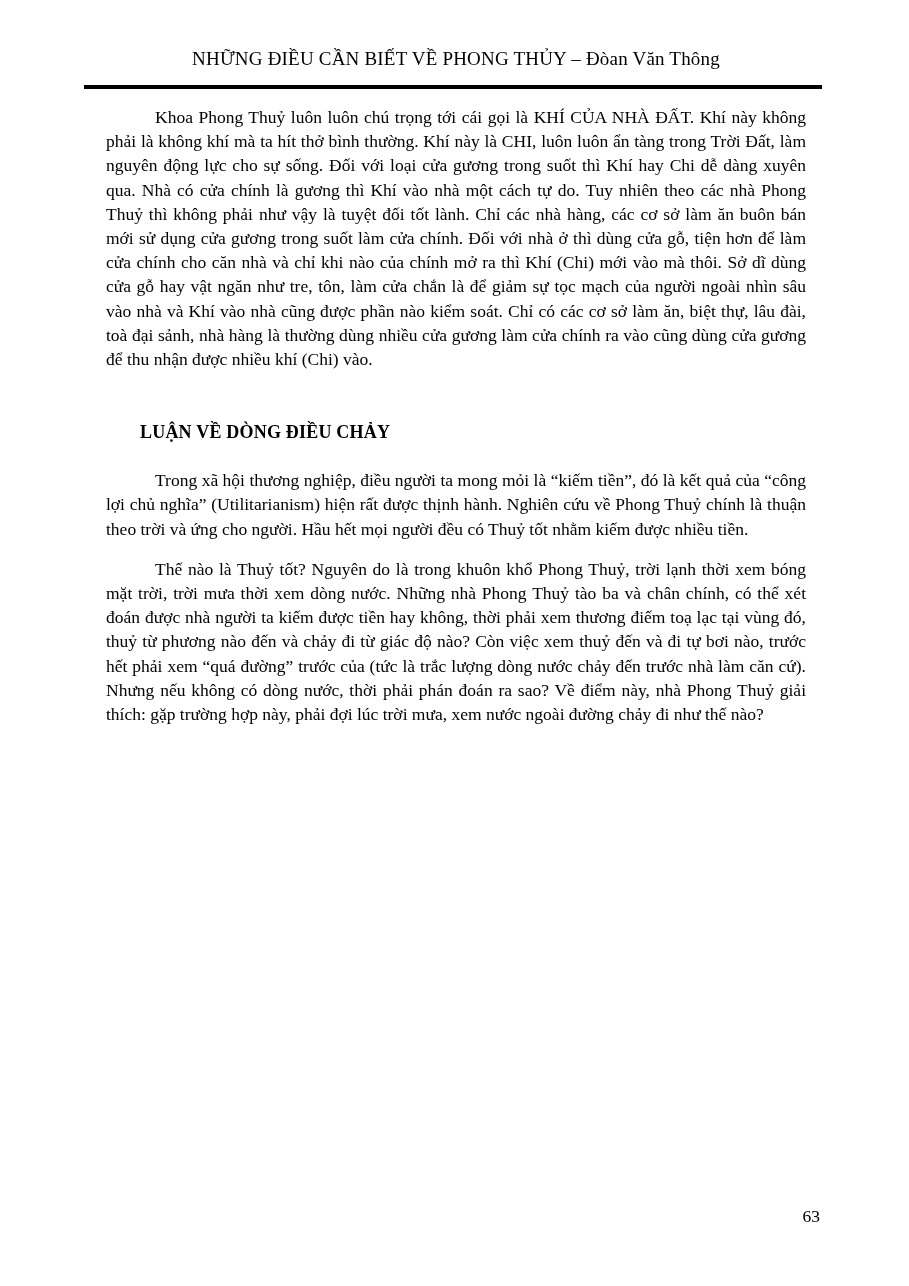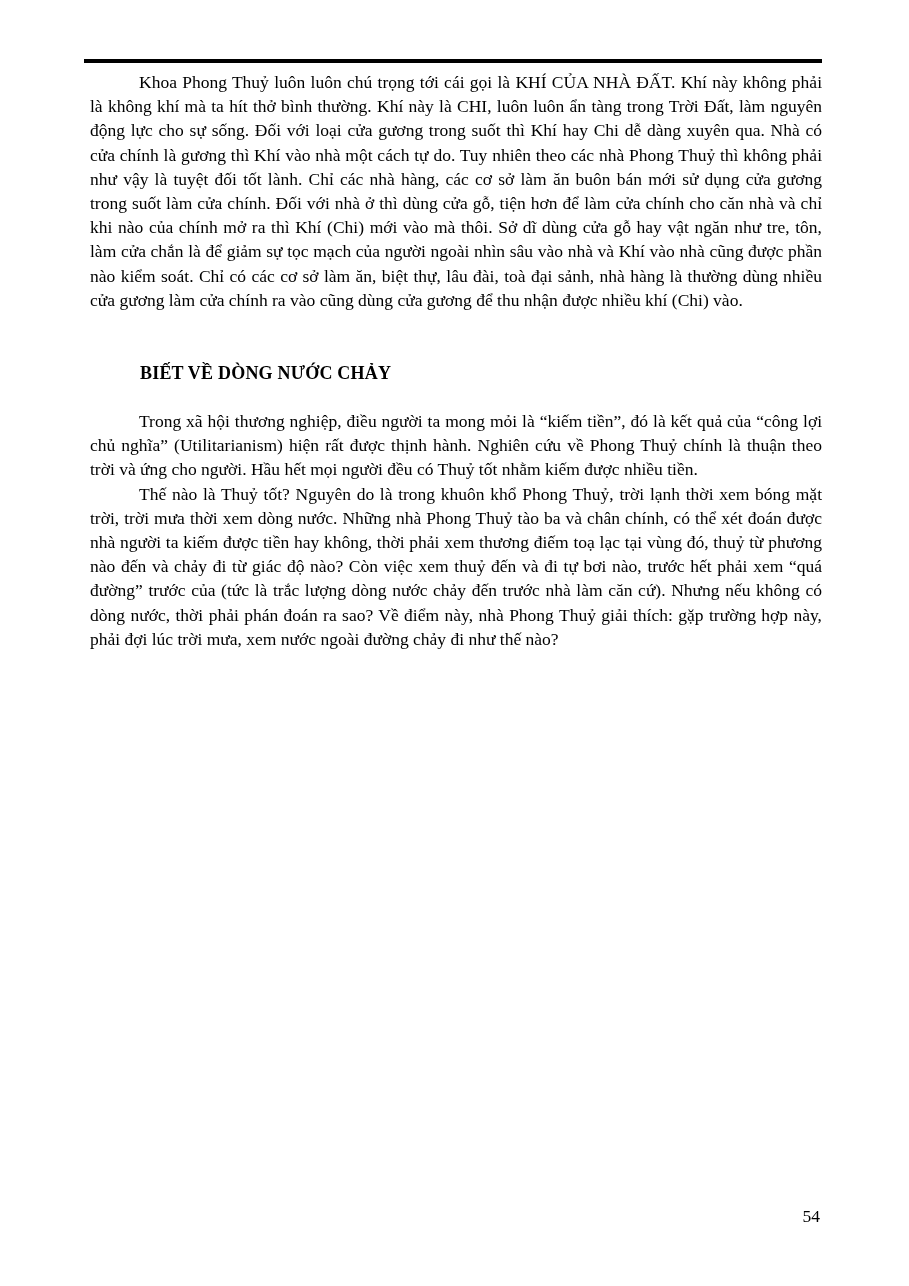--- a/index.html
+++ b/index.html
@@ -31,21 +31,21 @@
     width: calc(100% + 6px);
     margin: 13px 0 0 -6px;
   }
   .doc-body {
     margin-top: 7px;
     font-size: 17.5px;
     line-height: 24.2px;
     text-align: justify;
   }
   .para {
-    margin: 0;
+    margin: 16px;
     text-indent: 49px;
   }
   .section-heading {
     font-size: 18px;
     font-weight: bold;
     text-align: left;
     margin: 49px 0 24px 50px;
     line-height: 24px;
     letter-spacing: 0.2px;
   }
@@ -59,32 +59,33 @@
     font-size: 17.5px;
     line-height: 24px;
   }
 </style>
 </head>
 <body>
 
 <div class="page">
 
   <div class="doc-header">
+    <div class="doc-title">NHỮNG ĐIỀU CẦN BIẾT VỀ PHONG THỦY – Đòan Văn Thông</div>
     <div class="header-rule"></div>
   </div>
 
   <div class="doc-body">
 
     <p class="para">Khoa Phong Thuỷ luôn luôn chú trọng tới cái gọi là KHÍ CỦA NHÀ ĐẤT. Khí này không phải là không khí mà ta hít thở bình thường. Khí này là CHI, luôn luôn ẩn tàng trong Trời Đất, làm nguyên động lực cho sự sống. Đối với loại cửa gương trong suốt thì Khí hay Chi dễ dàng xuyên qua. Nhà có cửa chính là gương thì Khí vào nhà một cách tự do. Tuy nhiên theo các nhà Phong Thuỷ thì không phải như vậy là tuyệt đối tốt lành. Chỉ các nhà hàng, các cơ sở làm ăn buôn bán mới sử dụng cửa gương trong suốt làm cửa chính. Đối với nhà ở thì dùng cửa gỗ, tiện hơn để làm cửa chính cho căn nhà và chỉ khi nào của chính mở ra thì Khí (Chi) mới vào mà thôi. Sở dĩ dùng cửa gỗ hay vật ngăn như tre, tôn, làm cửa chắn là để giảm sự tọc mạch của người ngoài nhìn sâu vào nhà và Khí vào nhà cũng được phần nào kiểm soát. Chỉ có các cơ sở làm ăn, biệt thự, lâu đài, toà đại sảnh, nhà hàng là thường dùng nhiều cửa gương làm cửa chính ra vào cũng dùng cửa gương để thu nhận được nhiều khí (Chi) vào.</p>
 
-    <h2 class="section-heading">BIẾT VỀ DÒNG NƯỚC CHẢY</h2>
+    <h2 class="section-heading">LUẬN VỀ DÒNG ĐIỀU CHẢY</h2>
 
 
 
     <p class="para">Trong xã hội thương nghiệp, điều người ta mong mỏi là “kiếm tiền”, đó là kết quả của “công lợi chủ nghĩa” (Utilitarianism) hiện rất được thịnh hành. Nghiên cứu về Phong Thuỷ chính là thuận theo trời và ứng cho người. Hầu hết mọi người đều có Thuỷ tốt nhằm kiếm được nhiều tiền.</p>
 
     <p class="para">Thế nào là Thuỷ tốt? Nguyên do là trong khuôn khổ Phong Thuỷ, trời lạnh thời xem bóng mặt trời, trời mưa thời xem dòng nước. Những nhà Phong Thuỷ tào ba và chân chính, có thể xét đoán được nhà người ta kiếm được tiền hay không, thời phải xem thương điếm toạ lạc tại vùng đó, thuỷ từ phương nào đến và chảy đi từ giác độ nào? Còn việc xem thuỷ đến và đi tự bơi nào, trước hết phải xem “quá đường” trước của (tức là trắc lượng dòng nước chảy đến trước nhà làm căn cứ). Nhưng nếu không có dòng nước, thời phải phán đoán ra sao? Về điểm này, nhà Phong Thuỷ giải thích: gặp trường hợp này, phải đợi lúc trời mưa, xem nước  ngoài đường chảy đi như thế nào?</p>
 
   </div>
 
-  <div class="page-number">54</div>
+  <div class="page-number">63</div>
 
 </div>
 
 </body></html>

